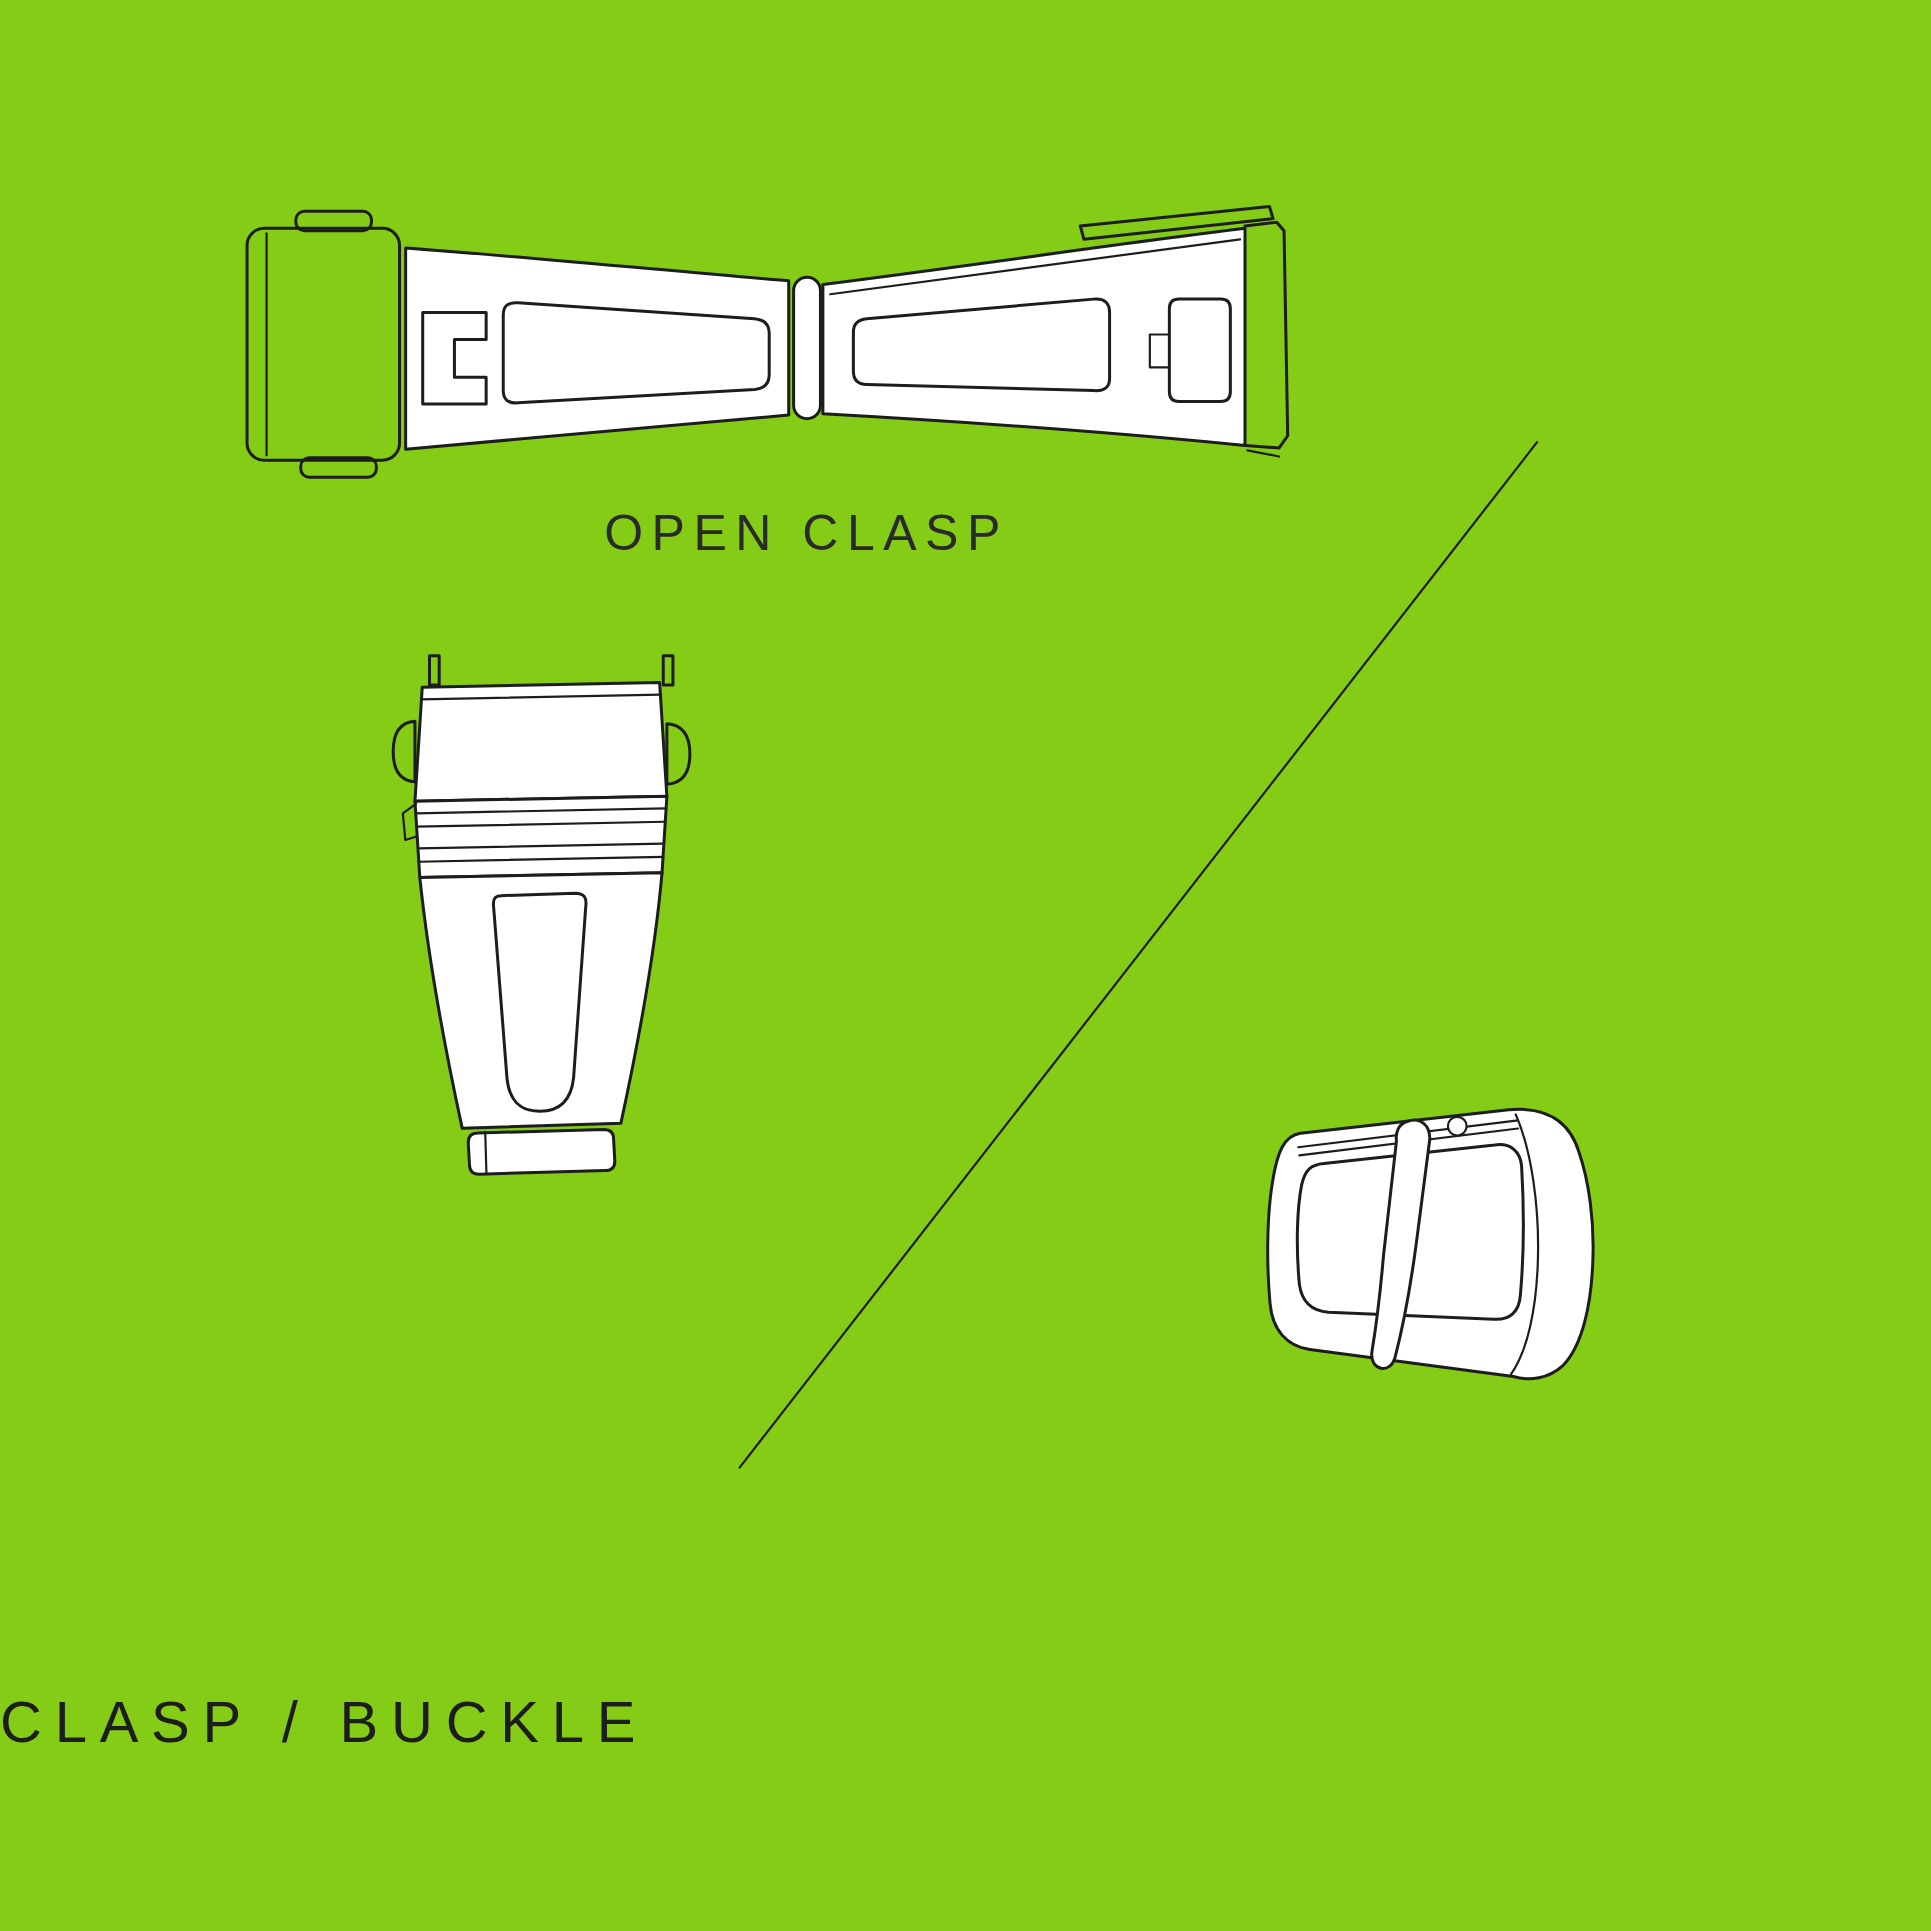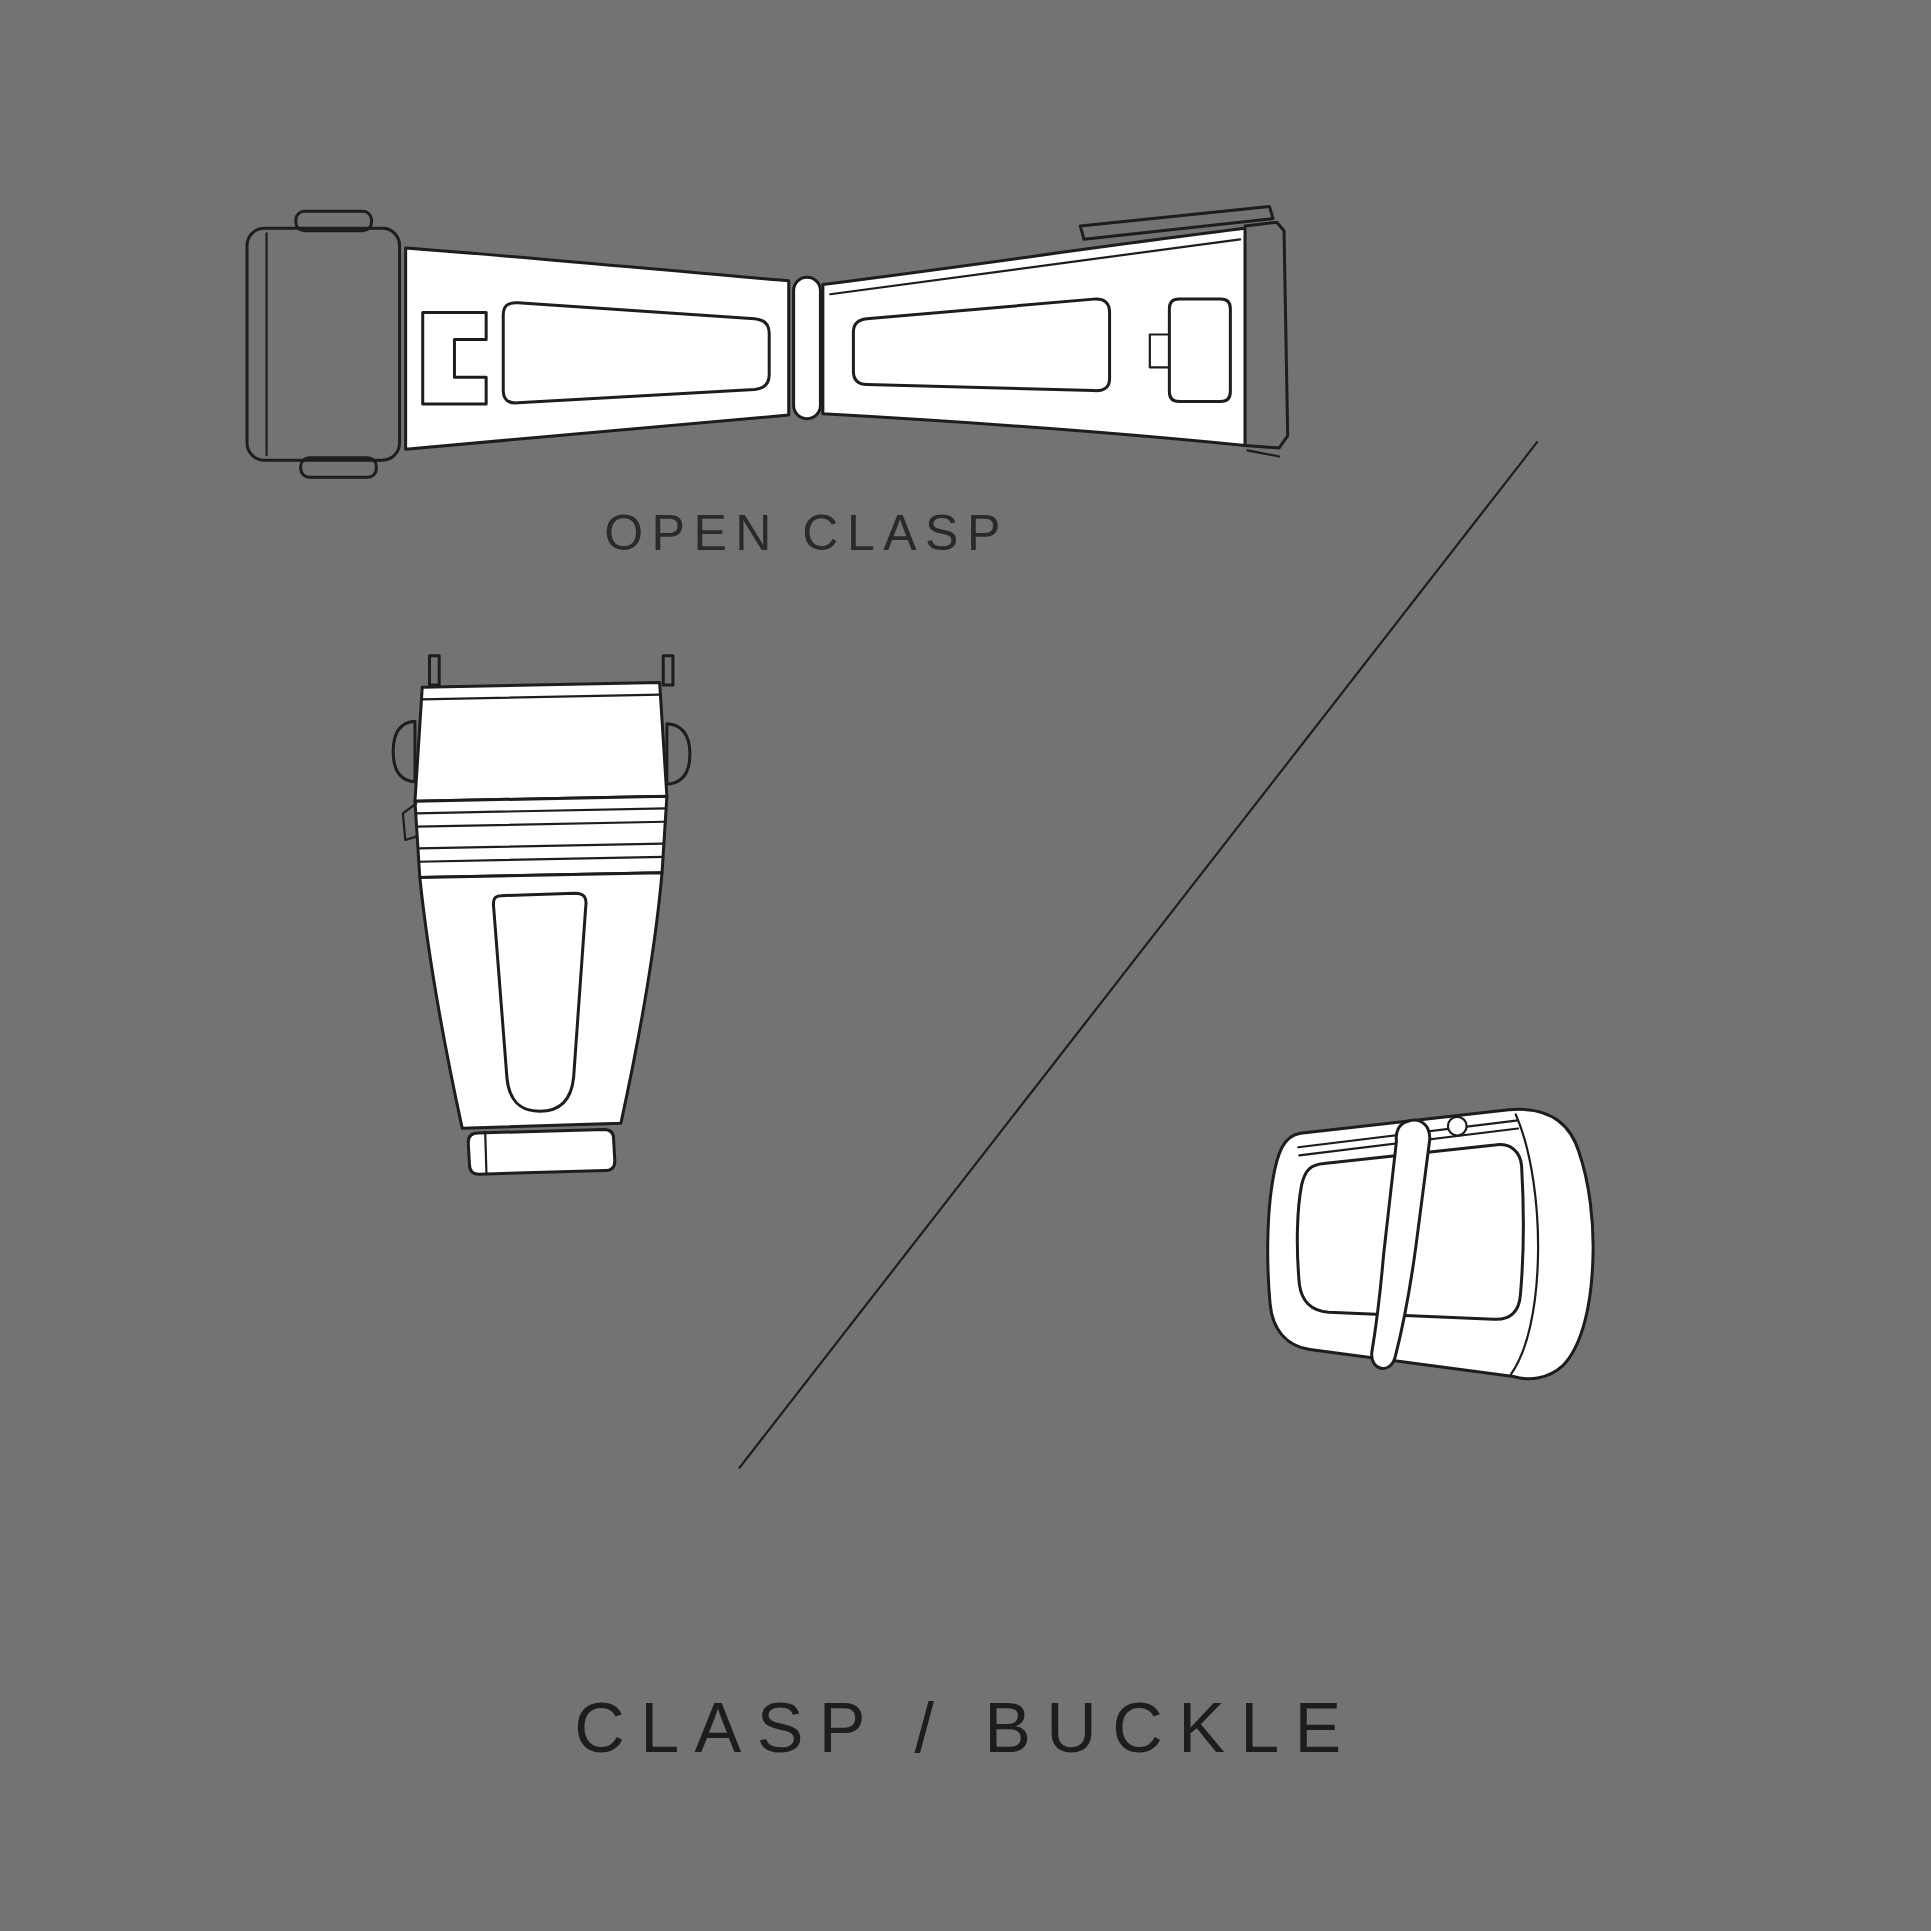--- a/index.html
+++ b/index.html
@@ -1,35 +1,35 @@
 <!DOCTYPE html>
 <html><head>
 <meta charset="utf-8">
 <style>
   html,body{margin:0;padding:0;background:#ffffff;}
   body{width:1931px;height:1931px;overflow:hidden;}
   .canvas{
-    position:relative;width:1931px;height:1931px;background:#737373;
+    position:relative;width:1931px;height:1931px;background:#84cc16;
     font-family:"Liberation Sans", sans-serif;
   }
   svg{position:absolute;overflow:visible;display:block;}
   path,rect,line,circle,ellipse{
     fill:none;stroke:#1d1d1d;stroke-width:3;
     stroke-linejoin:round;stroke-linecap:round;
     vector-effect:non-scaling-stroke;
   }
   .thin{stroke-width:2.2;}
   .fill-white{fill:#ffffff;}
   .label{
     position:absolute;color:#2a2a2a;letter-spacing:0.17em;
     font-size:50px;font-weight:400;text-align:center;white-space:nowrap;
   }
   .title{
-    position:absolute;left:0;top:1688px;width:100%;text-align:center;
-    font-size:70px;font-weight:400;letter-spacing:0.22em;color:#1d1d1d;
+    position:absolute;left:0;top:1688px;width:100%;
+    font-size:58px;font-weight:400;letter-spacing:0.22em;color:#1d1d1d;
     white-space:nowrap;
   }
 </style>
 </head>
 <body>
 
 <div class="canvas">
 
   <svg style="left:0;top:0" width="1931" height="1931" viewBox="0 0 2000 2000">
     <line x1="1592" y1="458" x2="766" y2="1520" class="thin"></line>

